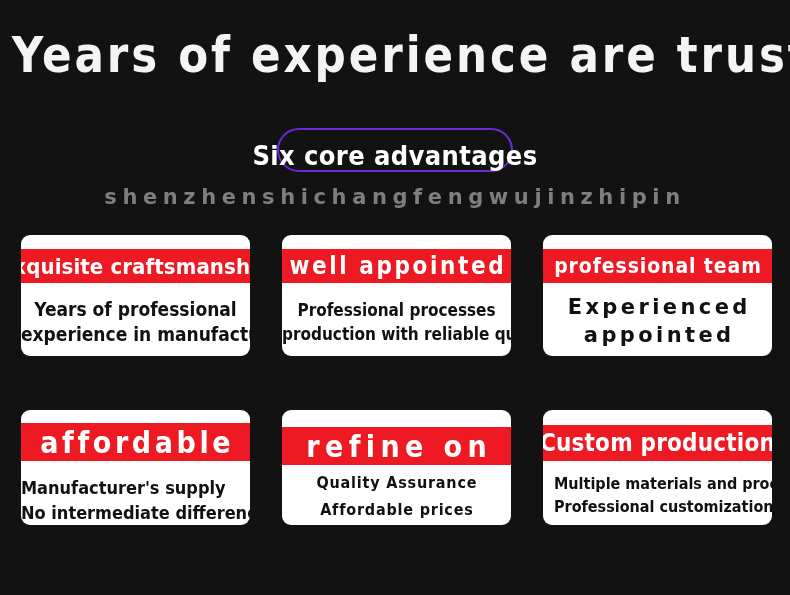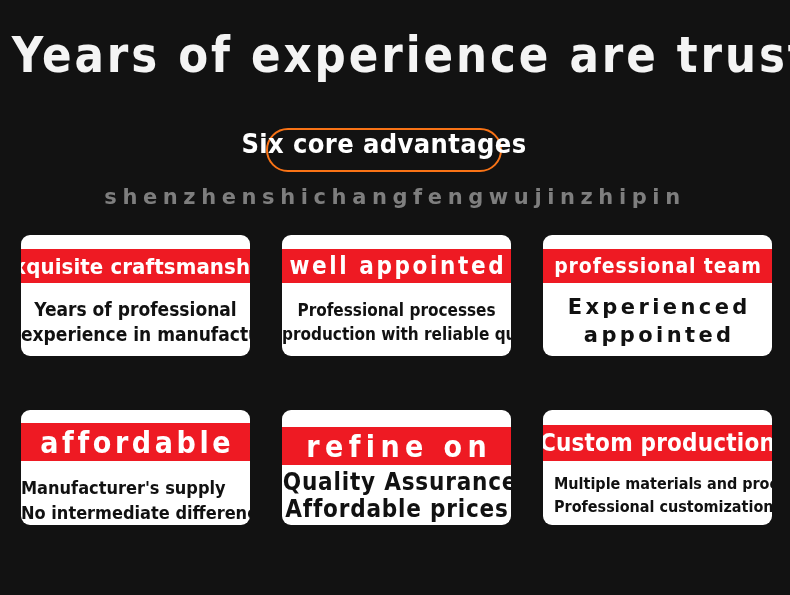--- a/index.html
+++ b/index.html
@@ -28,29 +28,29 @@
     font-size: 50px;
     line-height: 58px;
     letter-spacing: 3.0px;
     white-space: nowrap;
     transform: scaleX(0.97);
     transform-origin: center center;
   }
 
   .pill {
     position: absolute;
-    left: 266px;
+    left: 277px;
     top: 128px;
     width: 236px;
     height: 44px;
     box-sizing: border-box;
-    border: 2px solid #f97316;
+    border: 2px solid #6d28d9;
     border-radius: 24px;
     display: flex;
-    align-items: flex-start;
+    align-items: flex-end;
     justify-content: center;
   }
   .pill-label {
     color: #ffffff;
     font-family: "DejaVu Sans Condensed", "Liberation Sans Narrow", "Liberation Sans", sans-serif;
     font-weight: bold;
     font-size: 27px;
     line-height: 28px;
     letter-spacing: 0.4px;
     white-space: nowrap;
@@ -164,21 +164,21 @@
 
   .card-5 .card-head {
     height: 38px;
     margin-top: 17px;
     font-size: 30px;
     letter-spacing: 5.4px;
     text-indent: 5.4px;
   }
   .card-5 .card-body {
     text-align: center;
-    font-size: 24px;
+    font-size: 16px;
     line-height: 27px;
     letter-spacing: 0.8px;
     text-indent: 0.8px;
     padding-top: 2px;
   }
 
   .card-6 .card-head {
     height: 36px;
     margin-top: 15px;
     font-size: 24px;

